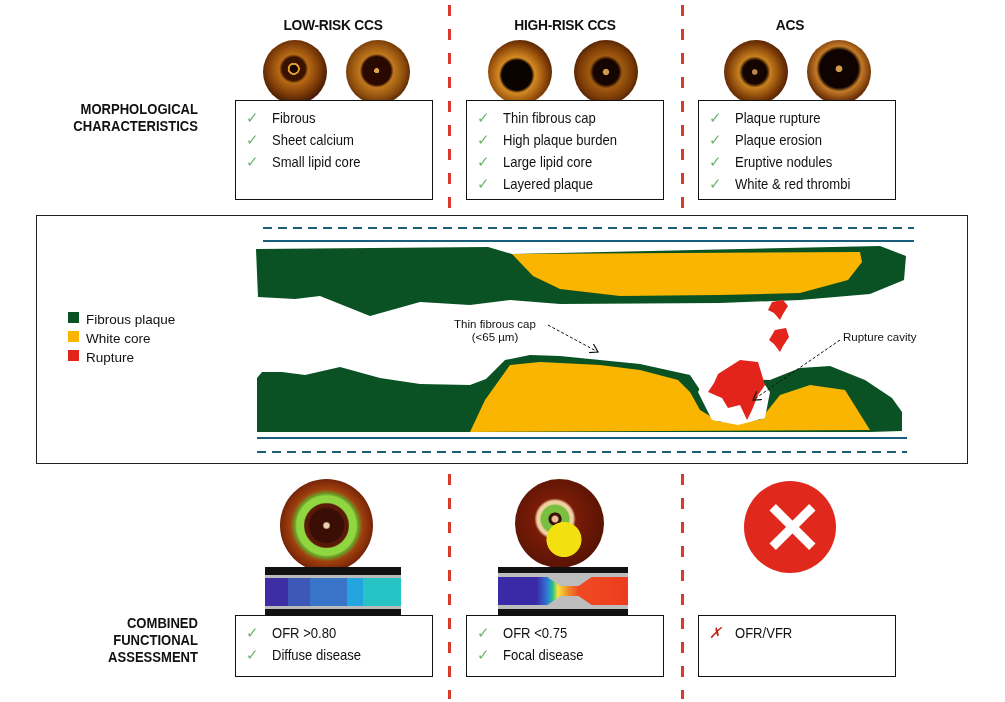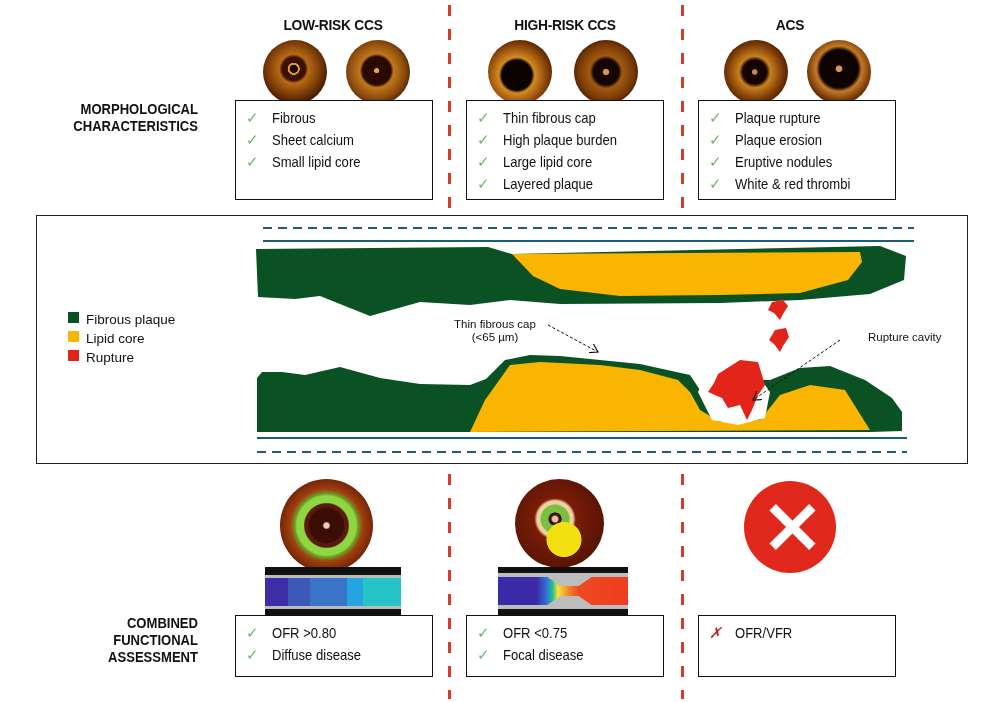--- a/index.html
+++ b/index.html
@@ -107,21 +107,21 @@
 
 <div class="abs" style="left:36px; top:215px; width:932px; height:249px; border:1.5px solid #222; box-sizing:border-box;"></div>
 
 <div class="legend">
   <div class="li">
       <span class="sw" style="background:#0a5223"></span>
       <span>Fibrous plaque</span>
     </div>
   <div class="li">
       <span class="sw" style="background:#f9b500"></span>
-      <span>Lipid core</span>
+      <span>White core</span>
     </div>
   <div class="li">
       <span class="sw" style="background:#e3241b"></span>
       <span>Rupture</span>
     </div>
 </div>
 
 <svg class="abs" style="left:0; top:0;" width="1005" height="702" viewBox="0 0 1005 702">
   <defs>
     <marker id="arr" markerWidth="10" markerHeight="10" refX="8" refY="5" orient="auto">
@@ -146,21 +146,21 @@
   <path fill="#e3241b" d="M775,330 L786,328 L789,337 L783,346 L780,352 L774,344 L769,340 Z"></path>
 
   <line x1="548" y1="325" x2="598" y2="352" stroke="#111" stroke-width="1" stroke-dasharray="3,2" marker-end="url(#arr)"></line>
   <line x1="840" y1="340" x2="753" y2="400" stroke="#111" stroke-width="1" stroke-dasharray="3,2" marker-end="url(#arr)"></line>
 </svg>
 
 <div class="abs" style="left:440px; top:318px; width:110px; text-align:center; font-size:11.5px; line-height:13px;">
   <div>Thin fibrous cap</div>
   <div>(&lt;65 µm)</div>
 </div>
-<div class="abs" style="left:843px; top:331px; font-size:11.5px;margin-left:25px;">Rupture cavity</div>
+<div class="abs" style="left:843px; top:331px; font-size:11.5px;">Rupture cavity</div>
 
 <div class="row-label" style="left:40px; top:615px; width:158px;">
   <div>COMBINED</div>
   <div>FUNCTIONAL</div>
   <div>ASSESSMENT</div>
 </div>
 
 <div class="oct" style="left:280px; top:479px; width:93px; height:93px; background:radial-gradient(circle at 50% 50%, #e8d0b0 0 4%, #3a0e04 6% 26%, #5a1a08 28% 33%, #8fd640 35% 45%, #6aa028 48%, #a0400e 55%, #6a1c06 75%, #3a0c02 90%);"></div>
 <div class="ofr-strip" style="left:265px; top:567px; width:136px; height:52px;">
   <div style="position:absolute; left:0; top:10px; width:136px; height:30px; background:linear-gradient(to right, #3d2ea6 0 17%, #3e58b8 17% 33%, #3a74c8 33% 60%, #23a6e0 60% 72%, #27c4c6 72% 100%);"></div>

